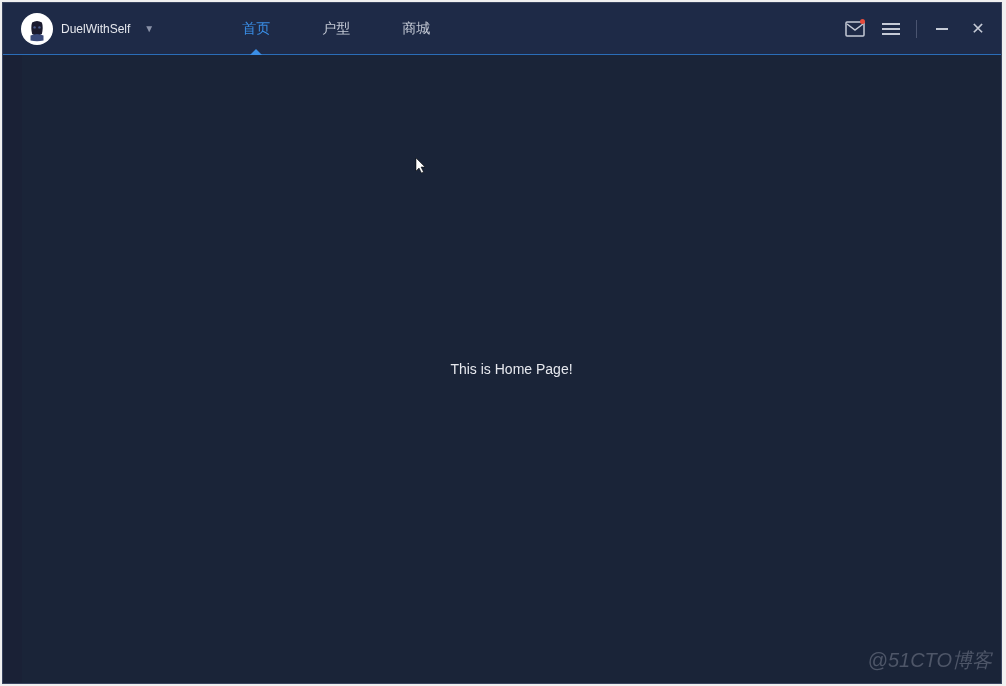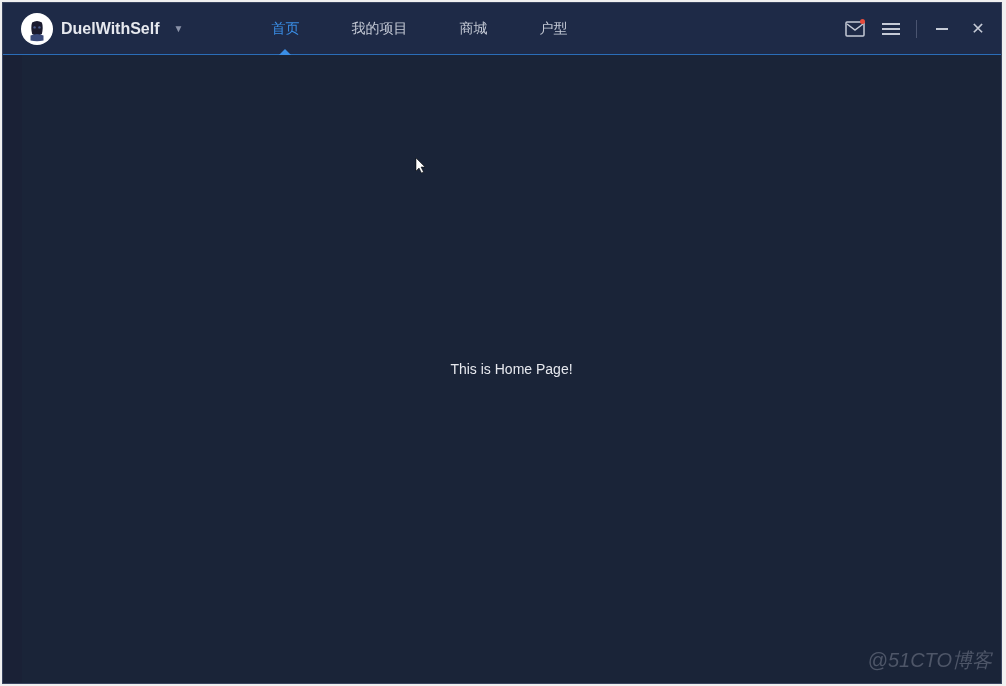--- a/index.html
+++ b/index.html
@@ -47,22 +47,22 @@
       align-items: center;
       justify-content: center;
       overflow: hidden;
     }
     .avatar svg {
       width: 26px;
       height: 26px;
     }
     .username {
       color: #e6e8ee;
-      font-size: 16px;
-      font-weight: 700;
+      font-size: 12px;
+      font-weight: 400;
     }
     .dropdown-arrow {
       color: #8a92a8;
       font-size: 10px;
       margin-left: 6px;
     }
     .nav-tabs {
       display: flex;
       margin-left: 62px;
       height: 100%;
@@ -178,27 +178,24 @@
       </div>
       <span class="username">DuelWithSelf</span>
       <span class="dropdown-arrow">▼</span>
     </div>
 
     <div class="nav-tabs">
       <div class="tab active">
         <span>首页</span>
       </div>
       <div class="tab">
-        <span>我的项目</span>
+        <span>户型</span>
       </div>
       <div class="tab">
         <span>商城</span>
-      </div>
-      <div class="tab">
-        <span>户型</span>
       </div>
     </div>
 
     <div class="window-controls">
       <div class="ctrl-icon">
         <svg width="20" height="16" viewBox="0 0 20 16">
           <rect x="1" y="1" width="18" height="14" rx="1" fill="none" stroke="#c5cad6" stroke-width="1.5"></rect>
           <path d="M2 3 L10 9 L18 3" fill="none" stroke="#c5cad6" stroke-width="1.5"></path>
         </svg>
         <div class="mail-badge"></div>

